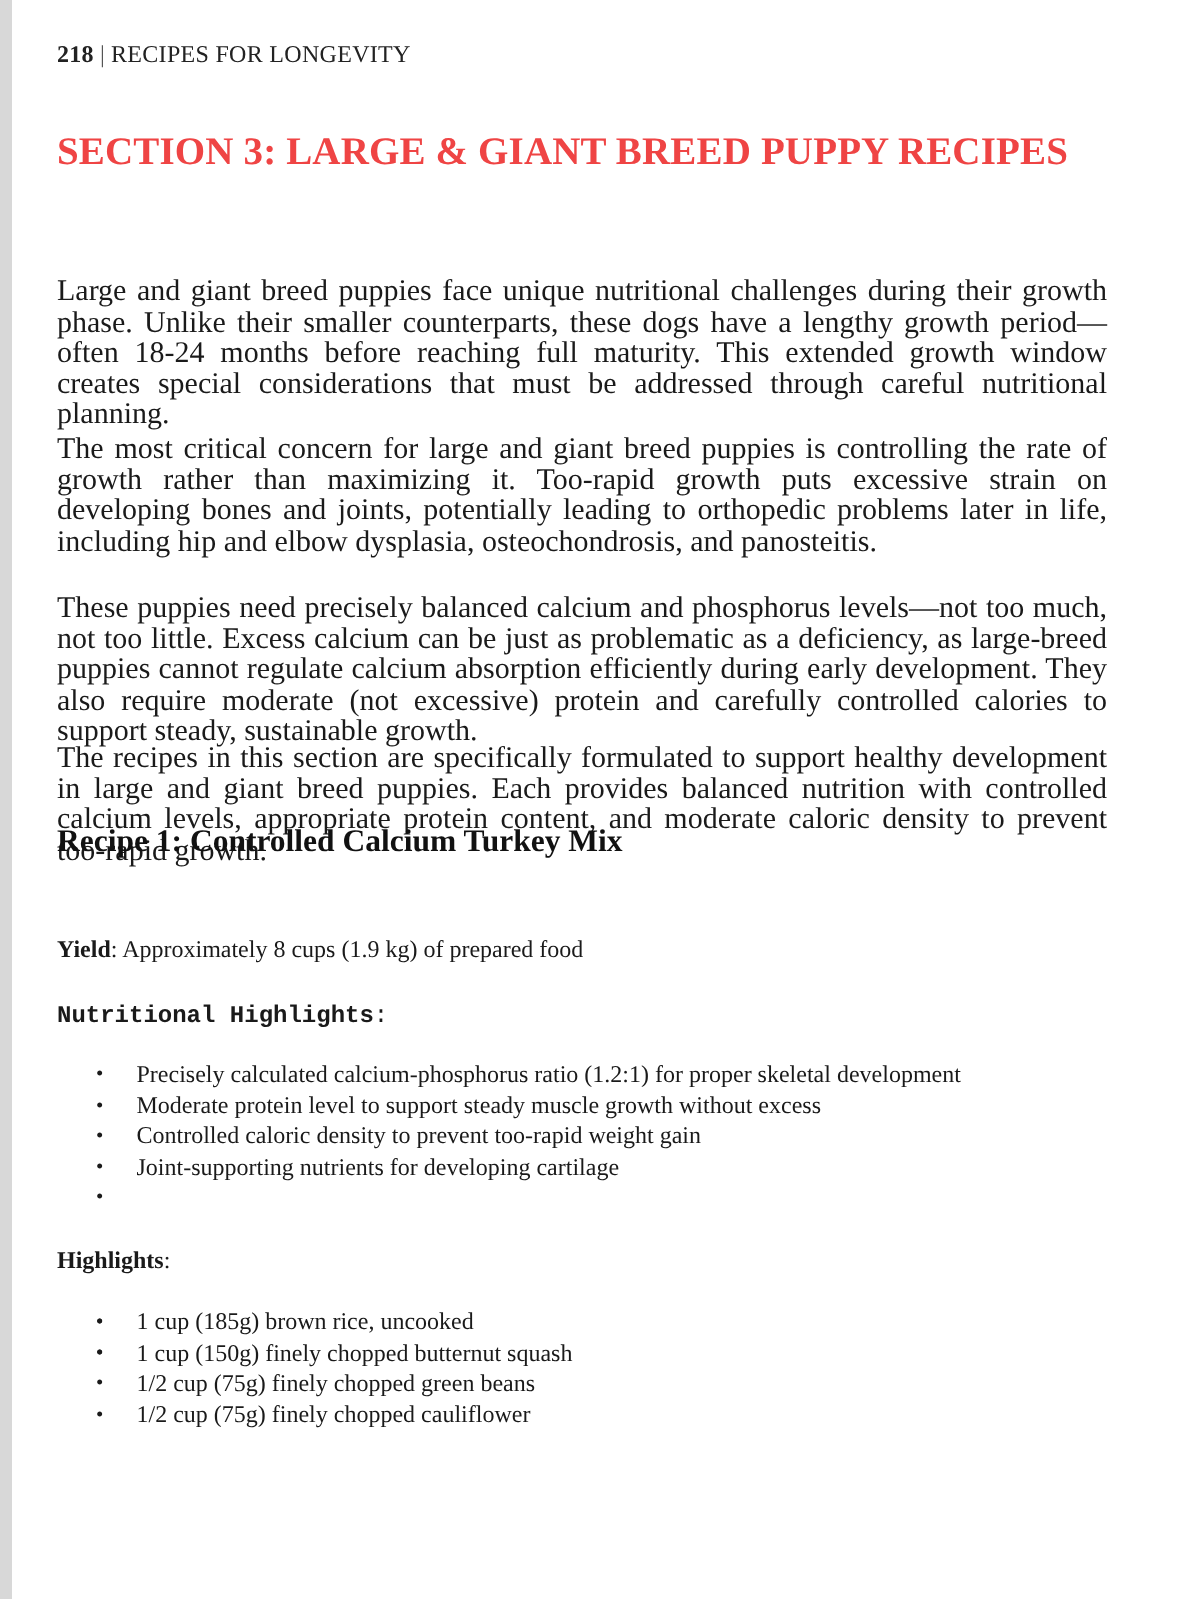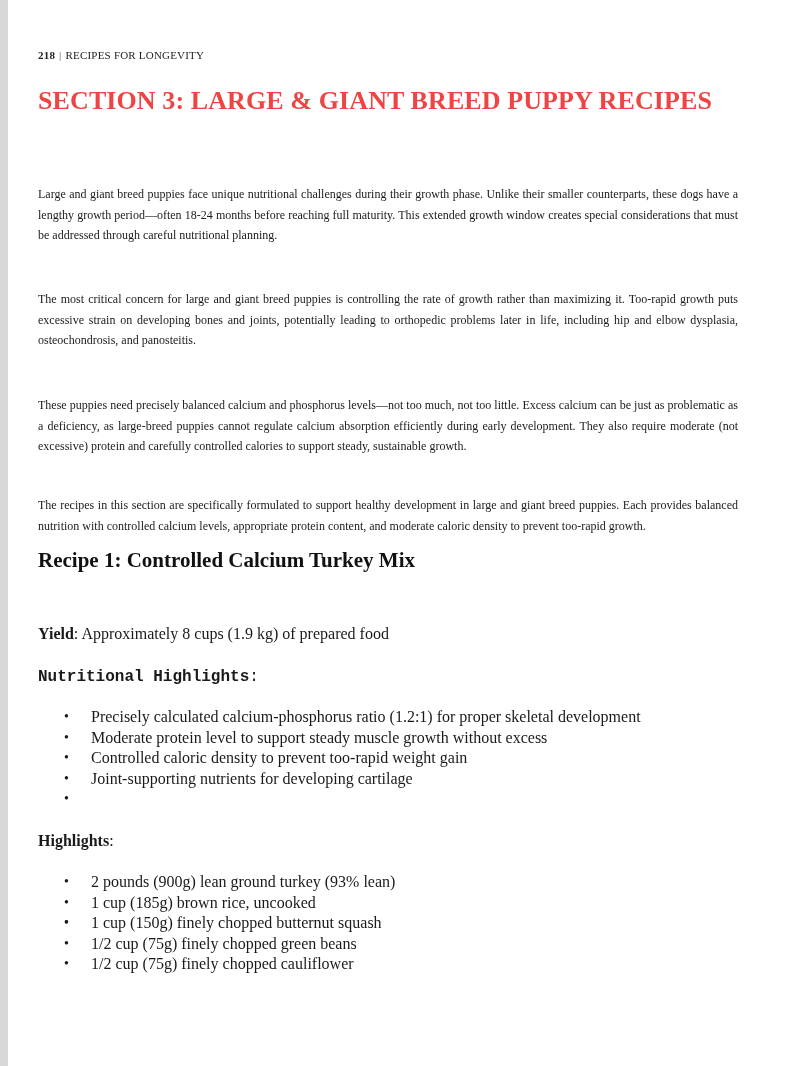--- a/index.html
+++ b/index.html
@@ -9,33 +9,33 @@
     font-family: "Liberation Serif", serif;
     color: #1a1a1a;
     position: relative;
   }
   .left-strip {
     position: absolute; left: 0; top: 0; bottom: 0; width: 8px;
     background: #d8d8d8;
   }
   .page { position: absolute; left: 38px; top: 0; width: 700px; }
   .running-head {
-    position: absolute; top: 49px; left: 0;
-    font-size: 11px; letter-spacing: 0.2px; color: #222;
+    position: absolute; top: 28px; left: 0;
+    font-size: 16px; letter-spacing: 0.2px; color: #222;
   }
   .running-head .num { font-weight: bold; }
   .running-head .sep { margin: 0 4px; color: #555; }
   .section-title {
     position: absolute; top: 86px; left: 0; margin: 0;
     font-size: 26px; font-weight: bold; letter-spacing: 0.1px; color: #ef4444;
     white-space: nowrap;
   }
   .body-text {
     position: absolute; left: 0; width: 700px;
-    font-size: 12px; line-height: 20.5px; text-align: justify; margin: 0;
+    font-size: 20px; line-height: 20.5px; text-align: justify; margin: 0;
   }
   .p1 { top: 184px; }
   .p2 { top: 289px; }
   .p3 { top: 395px; }
   .p4 { top: 495px; }
   .recipe-title {
     position: absolute; top: 548px; left: 0; margin: 0;
     font-size: 21px; font-weight: bold; color: #111;
   }
   .label-line {
@@ -89,20 +89,20 @@
     <li><span class="dot">•</span><span>Controlled caloric density to prevent too-rapid weight gain</span></li>
     <li><span class="dot">•</span><span>Joint-supporting nutrients for developing cartilage</span></li>
     <li><span class="dot">•</span></li>
   </ul>
 
   <p class="label-line ingredients-label">
     <b>Highlights</b><span>:</span>
   </p>
 
   <ul class="bullets ing-list">
-    <li><span class="dot">•</span><span>2 pounds (900g) lean ground turkey (93% lean)</span></li>
+    <li><span class="dot">•</span></li>
     <li><span class="dot">•</span><span>1 cup (185g) brown rice, uncooked</span></li>
     <li><span class="dot">•</span></li>
     <li><span class="dot">•</span><span>1 cup (150g) finely chopped butternut squash</span></li>
     <li><span class="dot">•</span><span>1/2 cup (75g) finely chopped green beans</span></li>
     <li><span class="dot">•</span><span>1/2 cup (75g) finely chopped cauliflower</span></li>
   </ul>
 </div>
 
 </body></html>

